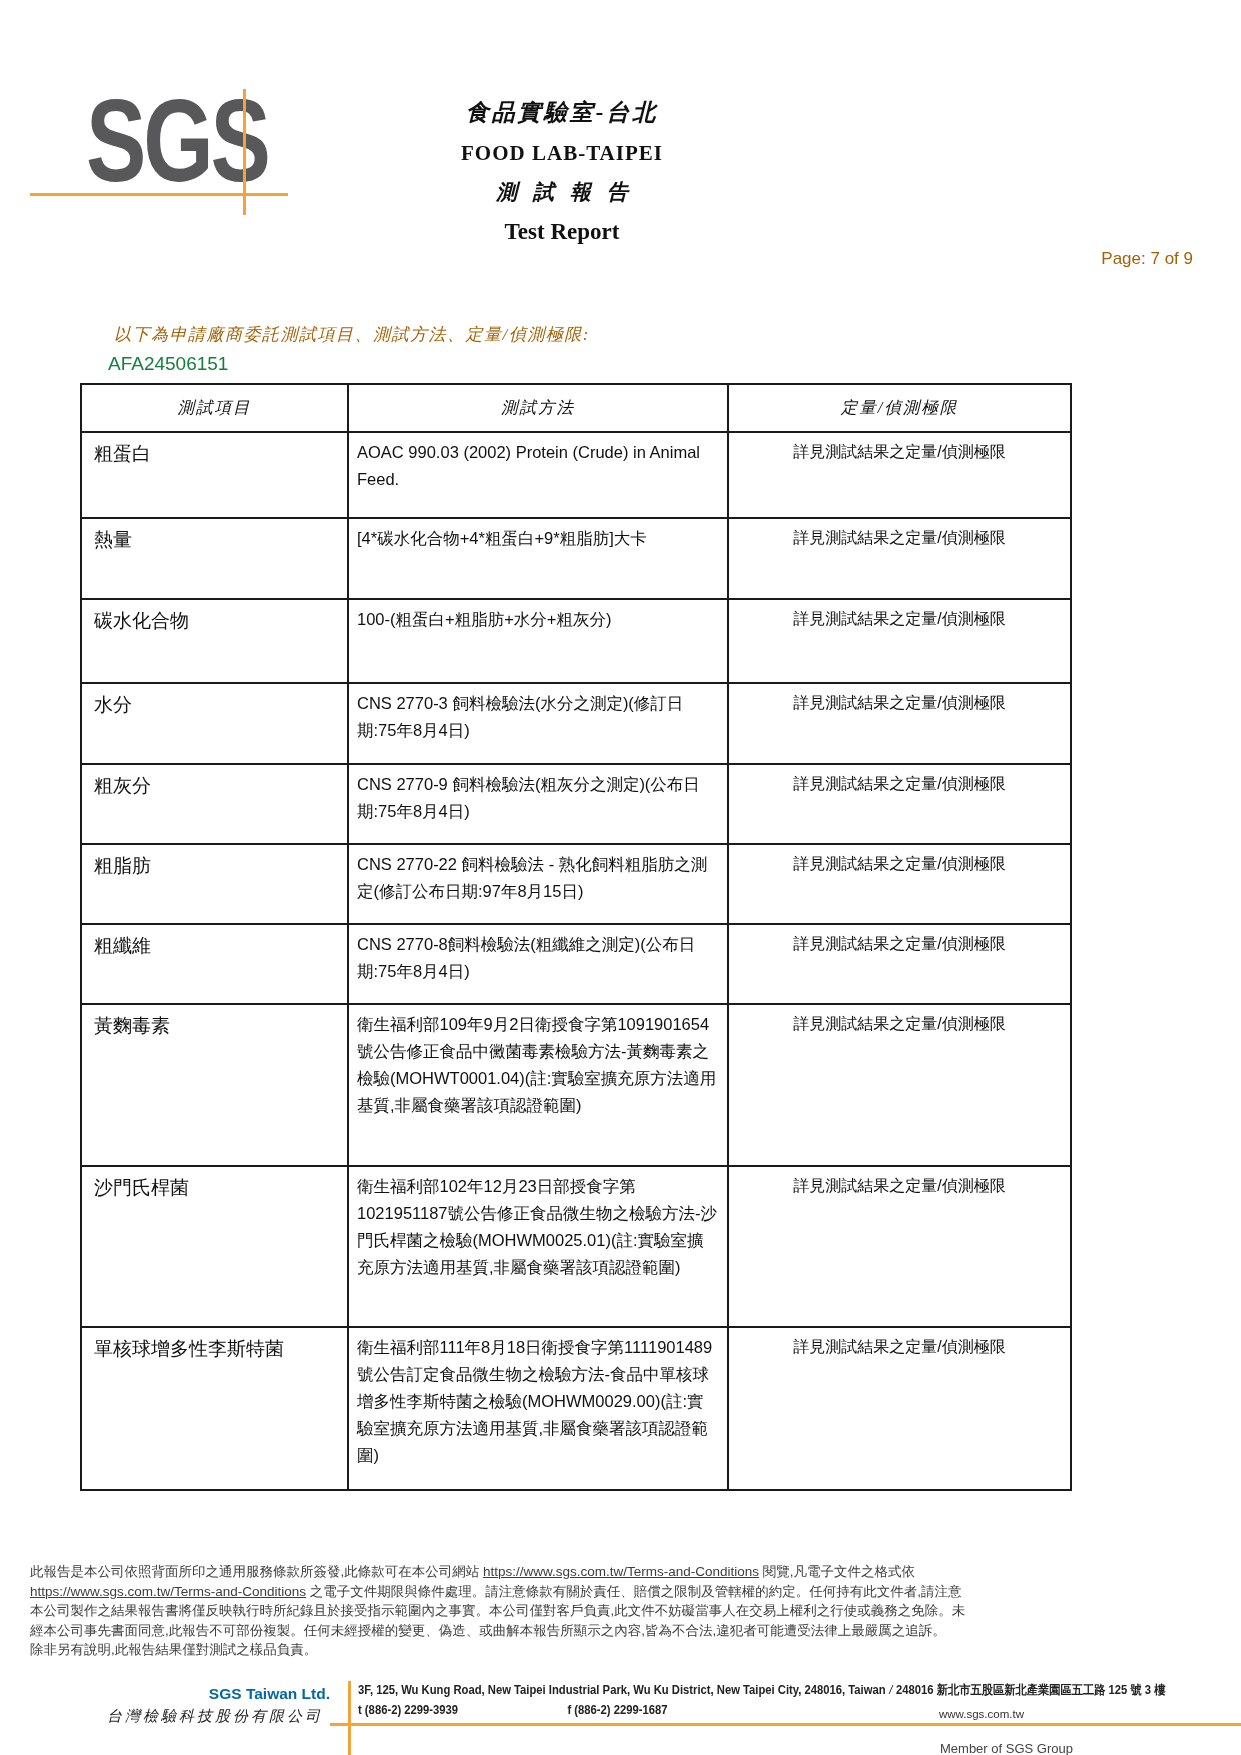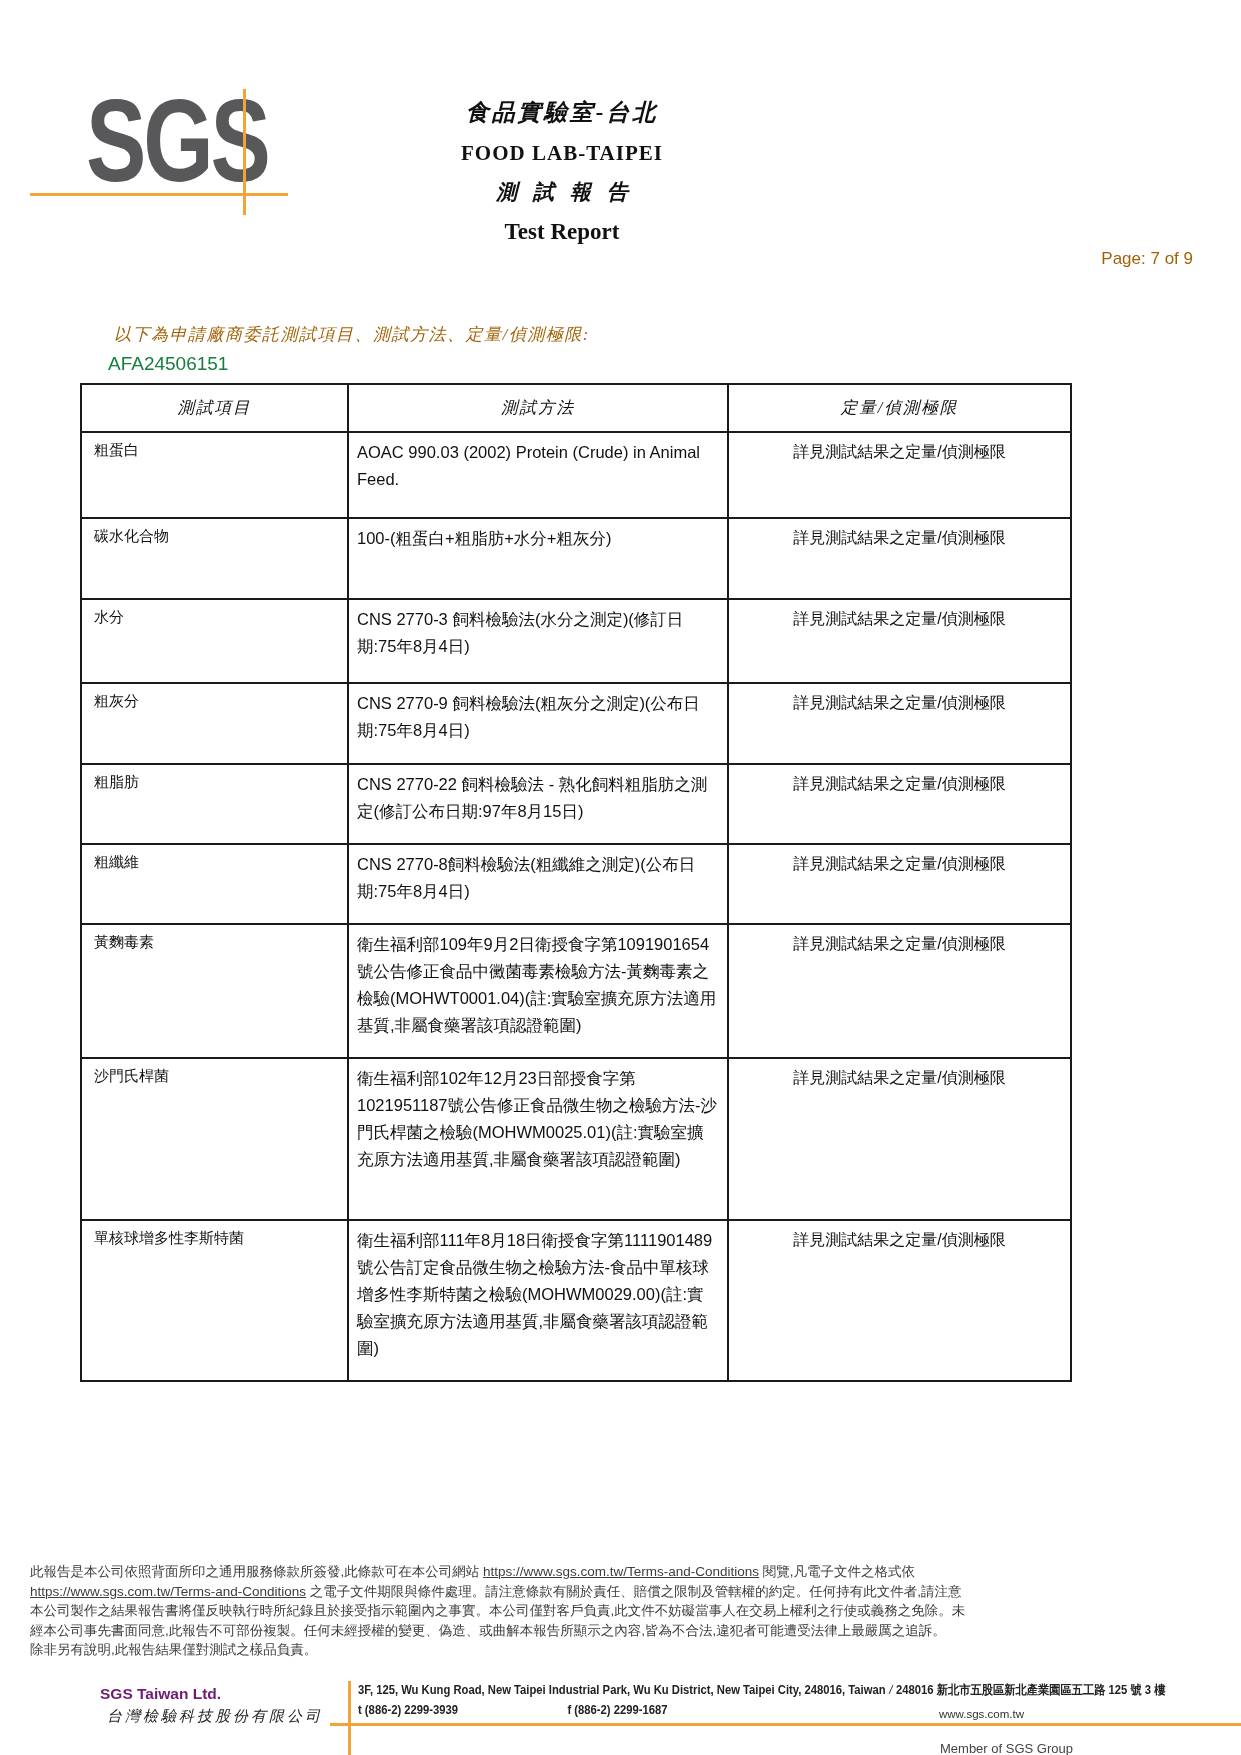--- a/index.html
+++ b/index.html
@@ -30,42 +30,42 @@
   .report-no{position:absolute;left:108px;top:344px;font-size:19px;color:#15803d;}
 
   
   table.methods{position:absolute;left:80px;top:374px;width:990px;border-collapse:collapse;
     table-layout:fixed;}
   table.methods col.c1{width:267px;} table.methods col.c2{width:380px;} table.methods col.c3{width:343px;}
   table.methods th,table.methods td{border:2px solid #1a1a1a;vertical-align:top;}
   table.methods th{height:44px;vertical-align:middle;text-align:center;
     font-family:"Liberation Serif",serif;font-style:italic;font-weight:400;
     font-size:16.5px;letter-spacing:2px;}
-  td.c-item{font-size:15px;padding:8px 6px 4px 12px;}
+  td.c-item{font-size:19px;padding:8px 6px 4px 12px;}
   td.c-method{font-size:16.5px;line-height:27px;padding:6px 8px 18px 8px;}
   td.c-limit{font-size:16px;text-align:center;padding:9px 4px 4px 4px;}
   tbody tr:nth-child(1) td{height:60px;}
   tbody tr:nth-child(2) td{height:55px;}
   tbody tr:nth-child(3) td{height:58px;}
   tbody tr:nth-child(4) td{height:55px;}
   tbody tr:nth-child(5) td{height:54px;}
   tbody tr:nth-child(6) td{height:54px;}
   tbody tr:nth-child(7) td{height:54px;}
   tbody tr:nth-child(8) td{height:136px;}
   tbody tr:nth-child(9) td{height:135px;}
   tbody tr:nth-child(10) td{height:137px;}
 
   
   .legal{position:absolute;left:30px;top:1553px;width:1190px;font-size:13.5px;
     line-height:19.5px;color:#3d3d3d;white-space:nowrap;}
   .legal .lnk{text-decoration:underline;color:#3d3d3d;cursor:pointer;}
 
   
-  .company-en{position:absolute;left:100px;top:1676px;width:230px;text-align:left;
-    font-weight:700;font-size:15.5px;color:#701a75;}
+  .company-en{position:absolute;left:100px;top:1676px;width:230px;text-align:right;
+    font-weight:700;font-size:15.5px;color:#0369a1;}
   .company-zh{position:absolute;left:100px;top:1698px;width:230px;text-align:center;
     font-family:"Liberation Serif",serif;font-style:italic;font-size:15px;letter-spacing:3px;color:#222;}
   .foot-vline{position:absolute;left:348px;top:1672px;width:3px;height:83px;background:#f2a33a;}
   .address-line{position:absolute;left:358px;top:1673px;font-size:12.5px;font-weight:700;
     color:#222;white-space:nowrap;transform:scaleX(0.90);transform-origin:left top;}
   .address-line .sep{font-style:italic;font-weight:400;padding:0 4px;}
   .phone-line{position:absolute;left:358px;top:1694px;font-size:12.5px;font-weight:700;
     color:#222;white-space:nowrap;transform:scaleX(0.90);transform-origin:left top;}
   .phone-line .fax{margin-left:118px;}
   .website{position:absolute;left:939px;top:1699px;font-size:11.5px;color:#333;}
@@ -103,20 +103,25 @@
       <tr>
         <th>測試項目</th>
         <th>測試方法</th>
         <th>定量/偵測極限</th>
       </tr>
     </thead>
     <tbody>
       <tr>
         <td class="c-item">粗蛋白</td>
         <td class="c-method">AOAC 990.03 (2002) Protein (Crude) in Animal Feed.</td>
+        <td class="c-limit">詳見測試結果之定量/偵測極限</td>
+      </tr>
+      <tr>
+        <td class="c-item">熱量</td>
+        <td class="c-method">[4*碳水化合物+4*粗蛋白+9*粗脂肪]大卡</td>
         <td class="c-limit">詳見測試結果之定量/偵測極限</td>
       </tr>
       <tr>
         <td class="c-item">碳水化合物</td>
         <td class="c-method">100-(粗蛋白+粗脂肪+水分+粗灰分)</td>
         <td class="c-limit">詳見測試結果之定量/偵測極限</td>
       </tr>
       <tr>
         <td class="c-item">水分</td>
         <td class="c-method">CNS 2770-3 飼料檢驗法(水分之測定)(修訂日期:75年8月4日)</td>

